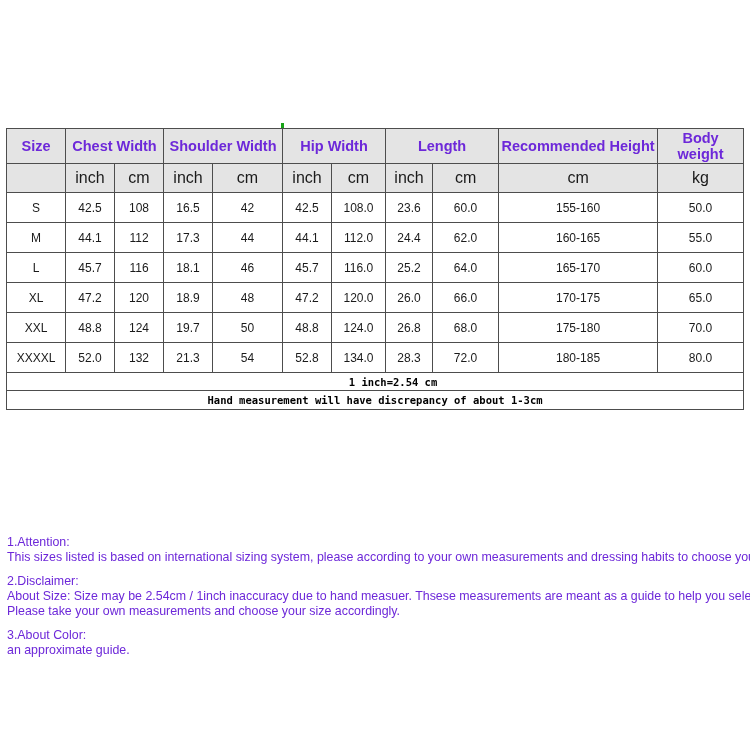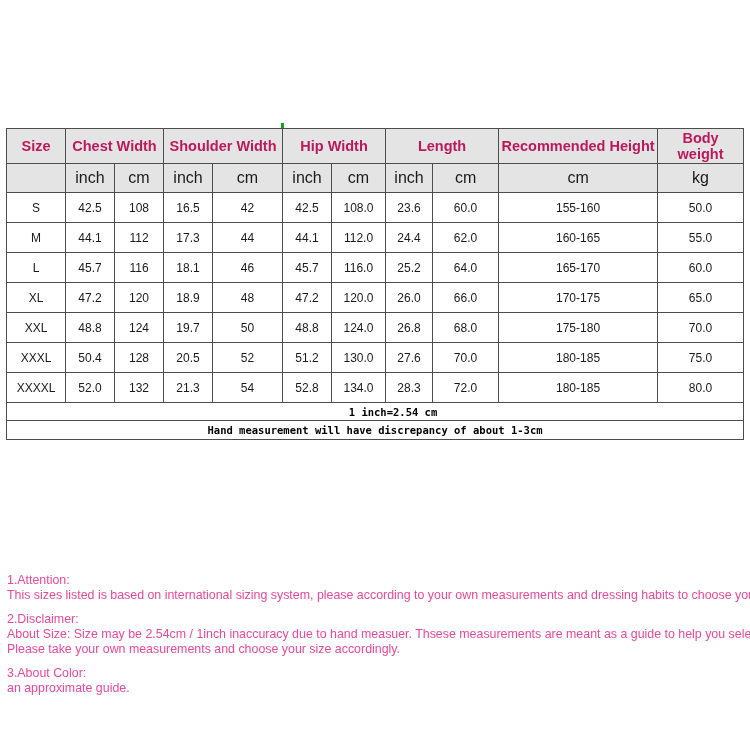--- a/index.html
+++ b/index.html
@@ -9,28 +9,28 @@
   .green-tick { position:absolute; left:281px; top:123px; width:3px; height:6px; background:#17a317; }
 
   table.size-table {
     position:absolute; left:6px; top:128px; width:737px;
     border-collapse:collapse; table-layout:fixed;
   }
   .size-table th, .size-table td {
     border:1px solid #4d4d4d; text-align:center; vertical-align:middle;
     padding:0; overflow:hidden;
   }
-  .hrow1 th { height:35px; background:#e4e4e4; font-size:14.5px; font-weight:bold; color:#be185d; }
+  .hrow1 th { height:35px; background:#e4e4e4; font-size:14.5px; font-weight:bold; color:#6d28d9; }
   .hrow2 th { height:29px; background:#e4e4e4; font-size:16px; font-weight:normal; color:#1a1a1a; }
   .drow td  { height:30px; background:#ffffff; font-size:12px; color:#1a1a1a; }
   .frow td  { background:#ffffff; font-family:"DejaVu Sans Mono", monospace; font-weight:bold; font-size:10.5px; color:#000; }
   .frow1 td { height:18px;padding-left:36px; }
   .frow2 td { height:19px;text-align:center; }
 
-  .notes { position:absolute; left:7px; top:573px; width:742px; line-height:15px; font-size:12.4px; color:#ec4899; }
+  .notes { position:absolute; left:7px; top:535px; width:742px; line-height:15px; font-size:12.4px; color:#6d28d9; }
   .note-group { margin-bottom:9px; }
   .note-title, .note-line { white-space:nowrap; }
 </style>
 </head>
 <body>
 
 <div class="green-tick"></div>
 
 <table class="size-table">
   <colgroup>
@@ -130,33 +130,20 @@
       <td>19.7</td>
       <td>50</td>
       <td>48.8</td>
       <td>124.0</td>
       <td>26.8</td>
       <td>68.0</td>
       <td>175-180</td>
       <td>70.0</td>
     </tr>
     <tr class="drow">
-      <td>XXXL</td>
-      <td>50.4</td>
-      <td>128</td>
-      <td>20.5</td>
-      <td>52</td>
-      <td>51.2</td>
-      <td>130.0</td>
-      <td>27.6</td>
-      <td>70.0</td>
-      <td>180-185</td>
-      <td>75.0</td>
-    </tr>
-    <tr class="drow">
       <td>XXXXL</td>
       <td>52.0</td>
       <td>132</td>
       <td>21.3</td>
       <td>54</td>
       <td>52.8</td>
       <td>134.0</td>
       <td>28.3</td>
       <td>72.0</td>
       <td>180-185</td>

